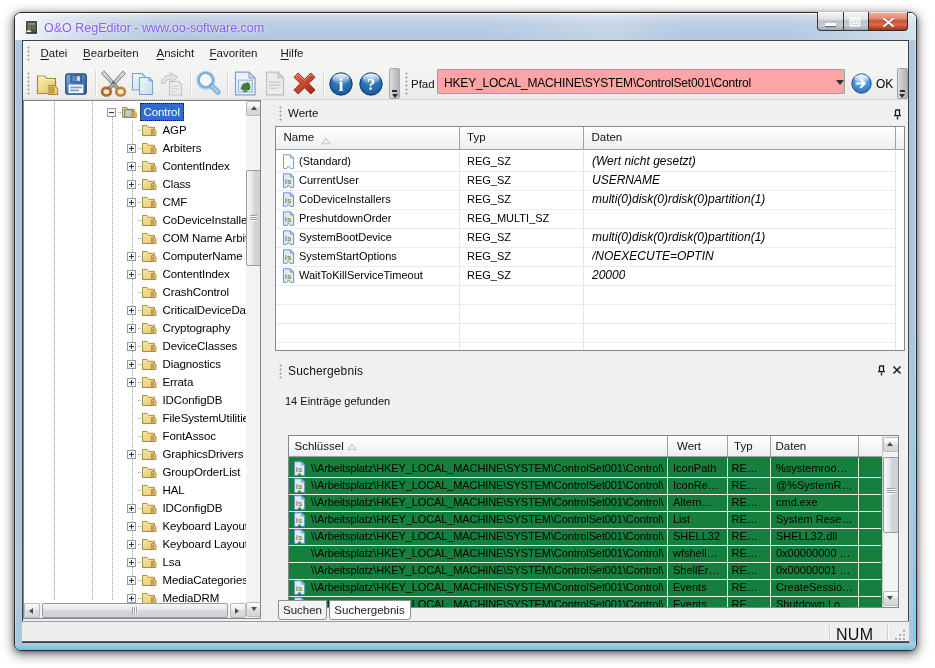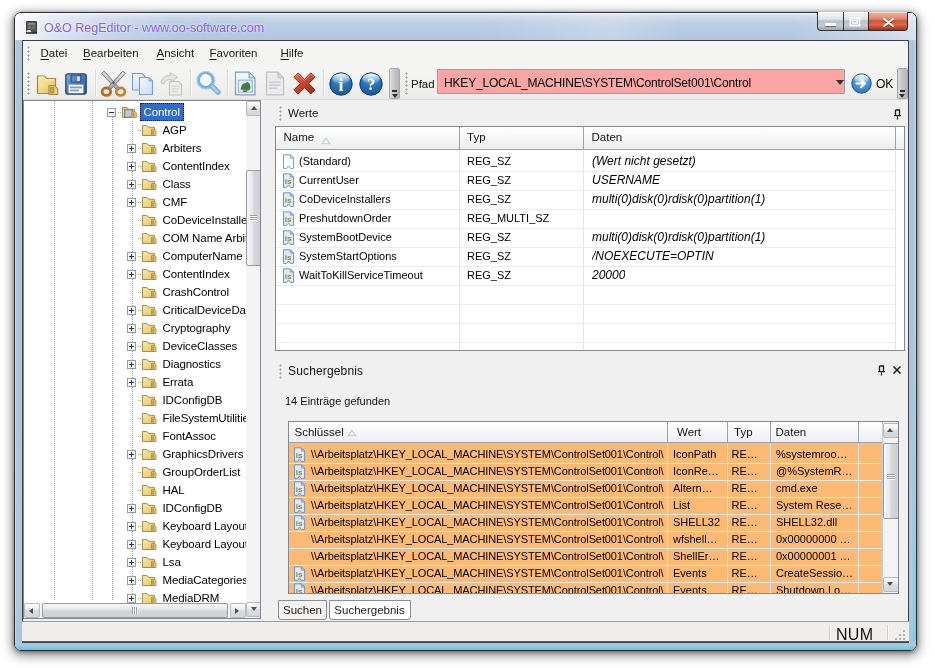--- a/index.html
+++ b/index.html
@@ -837,21 +837,21 @@
 
 <div class="ab grip" style="left:279px;top:364px;height:15px;"></div>
 <div class="ab" style="left:288px;top:364px;font-size:12px;letter-spacing:0.15px;color:#121212;">Suchergebnis</div>
 <svg class="ab" style="left:876.5px;top:364.5px" width="9" height="11" viewBox="0 0 9 11">
     <path d="M2.5 1 L6.5 1 L6.5 6 M2.5 1 L2.5 6 M1 6.7 L8 6.7 M4.5 7.6 L4.5 10.4" stroke="#1c1c1c" stroke-width="1.3" fill="none"></path>
   </svg>
 <svg class="ab" style="left:891.5px;top:365px" width="10" height="10" viewBox="0 0 10 10">
     <path d="M1.5 1.5 L8.5 8.5 M8.5 1.5 L1.5 8.5" stroke="#1c1c1c" stroke-width="1.5"></path>
   </svg>
 <div class="ab" style="left:285px;top:395px;color:#111;font-size:11px;white-space:pre;">14 Einträge gefunden</div>
-<div class="ab" style="left:288px;top:421px;width:611px;height:173px;background:#fdba74;border:1px solid #828790;overflow:hidden;">
+<div class="ab" style="left:288px;top:435px;width:611px;height:173px;background:#15803d;border:1px solid #828790;overflow:hidden;">
 <div class="ab" style="left:0;top:0;width:609px;height:21px;background:linear-gradient(180deg,#ffffff,#f4f5f6 55%,#eceff1);border-bottom:1px solid #9aa2aa;"></div>
 <div class="vline" style="left:378px;top:0;height:21px;background:#9aa2aa;"></div>
 <div class="vline" style="left:438px;top:0;height:21px;background:#9aa2aa;"></div>
 <div class="vline" style="left:480.5px;top:0;height:21px;background:#9aa2aa;"></div>
 <div class="vline" style="left:568.5px;top:0;height:21px;background:#9aa2aa;"></div>
 <div class="ab hdr12" style="left:5.5px;top:3.5px;">Schlüssel</div>
 <svg class="ab" style="left:57.5px;top:7px" width="10" height="8" viewBox="0 0 10 8">
       <path d="M5 1.2 L9 6.8 L1 6.8 Z" fill="none" stroke="#c6c9cc" stroke-width="1.1"></path>
     </svg>
 <div class="ab hdr12" style="left:388px;top:3.5px;">Wert</div>

